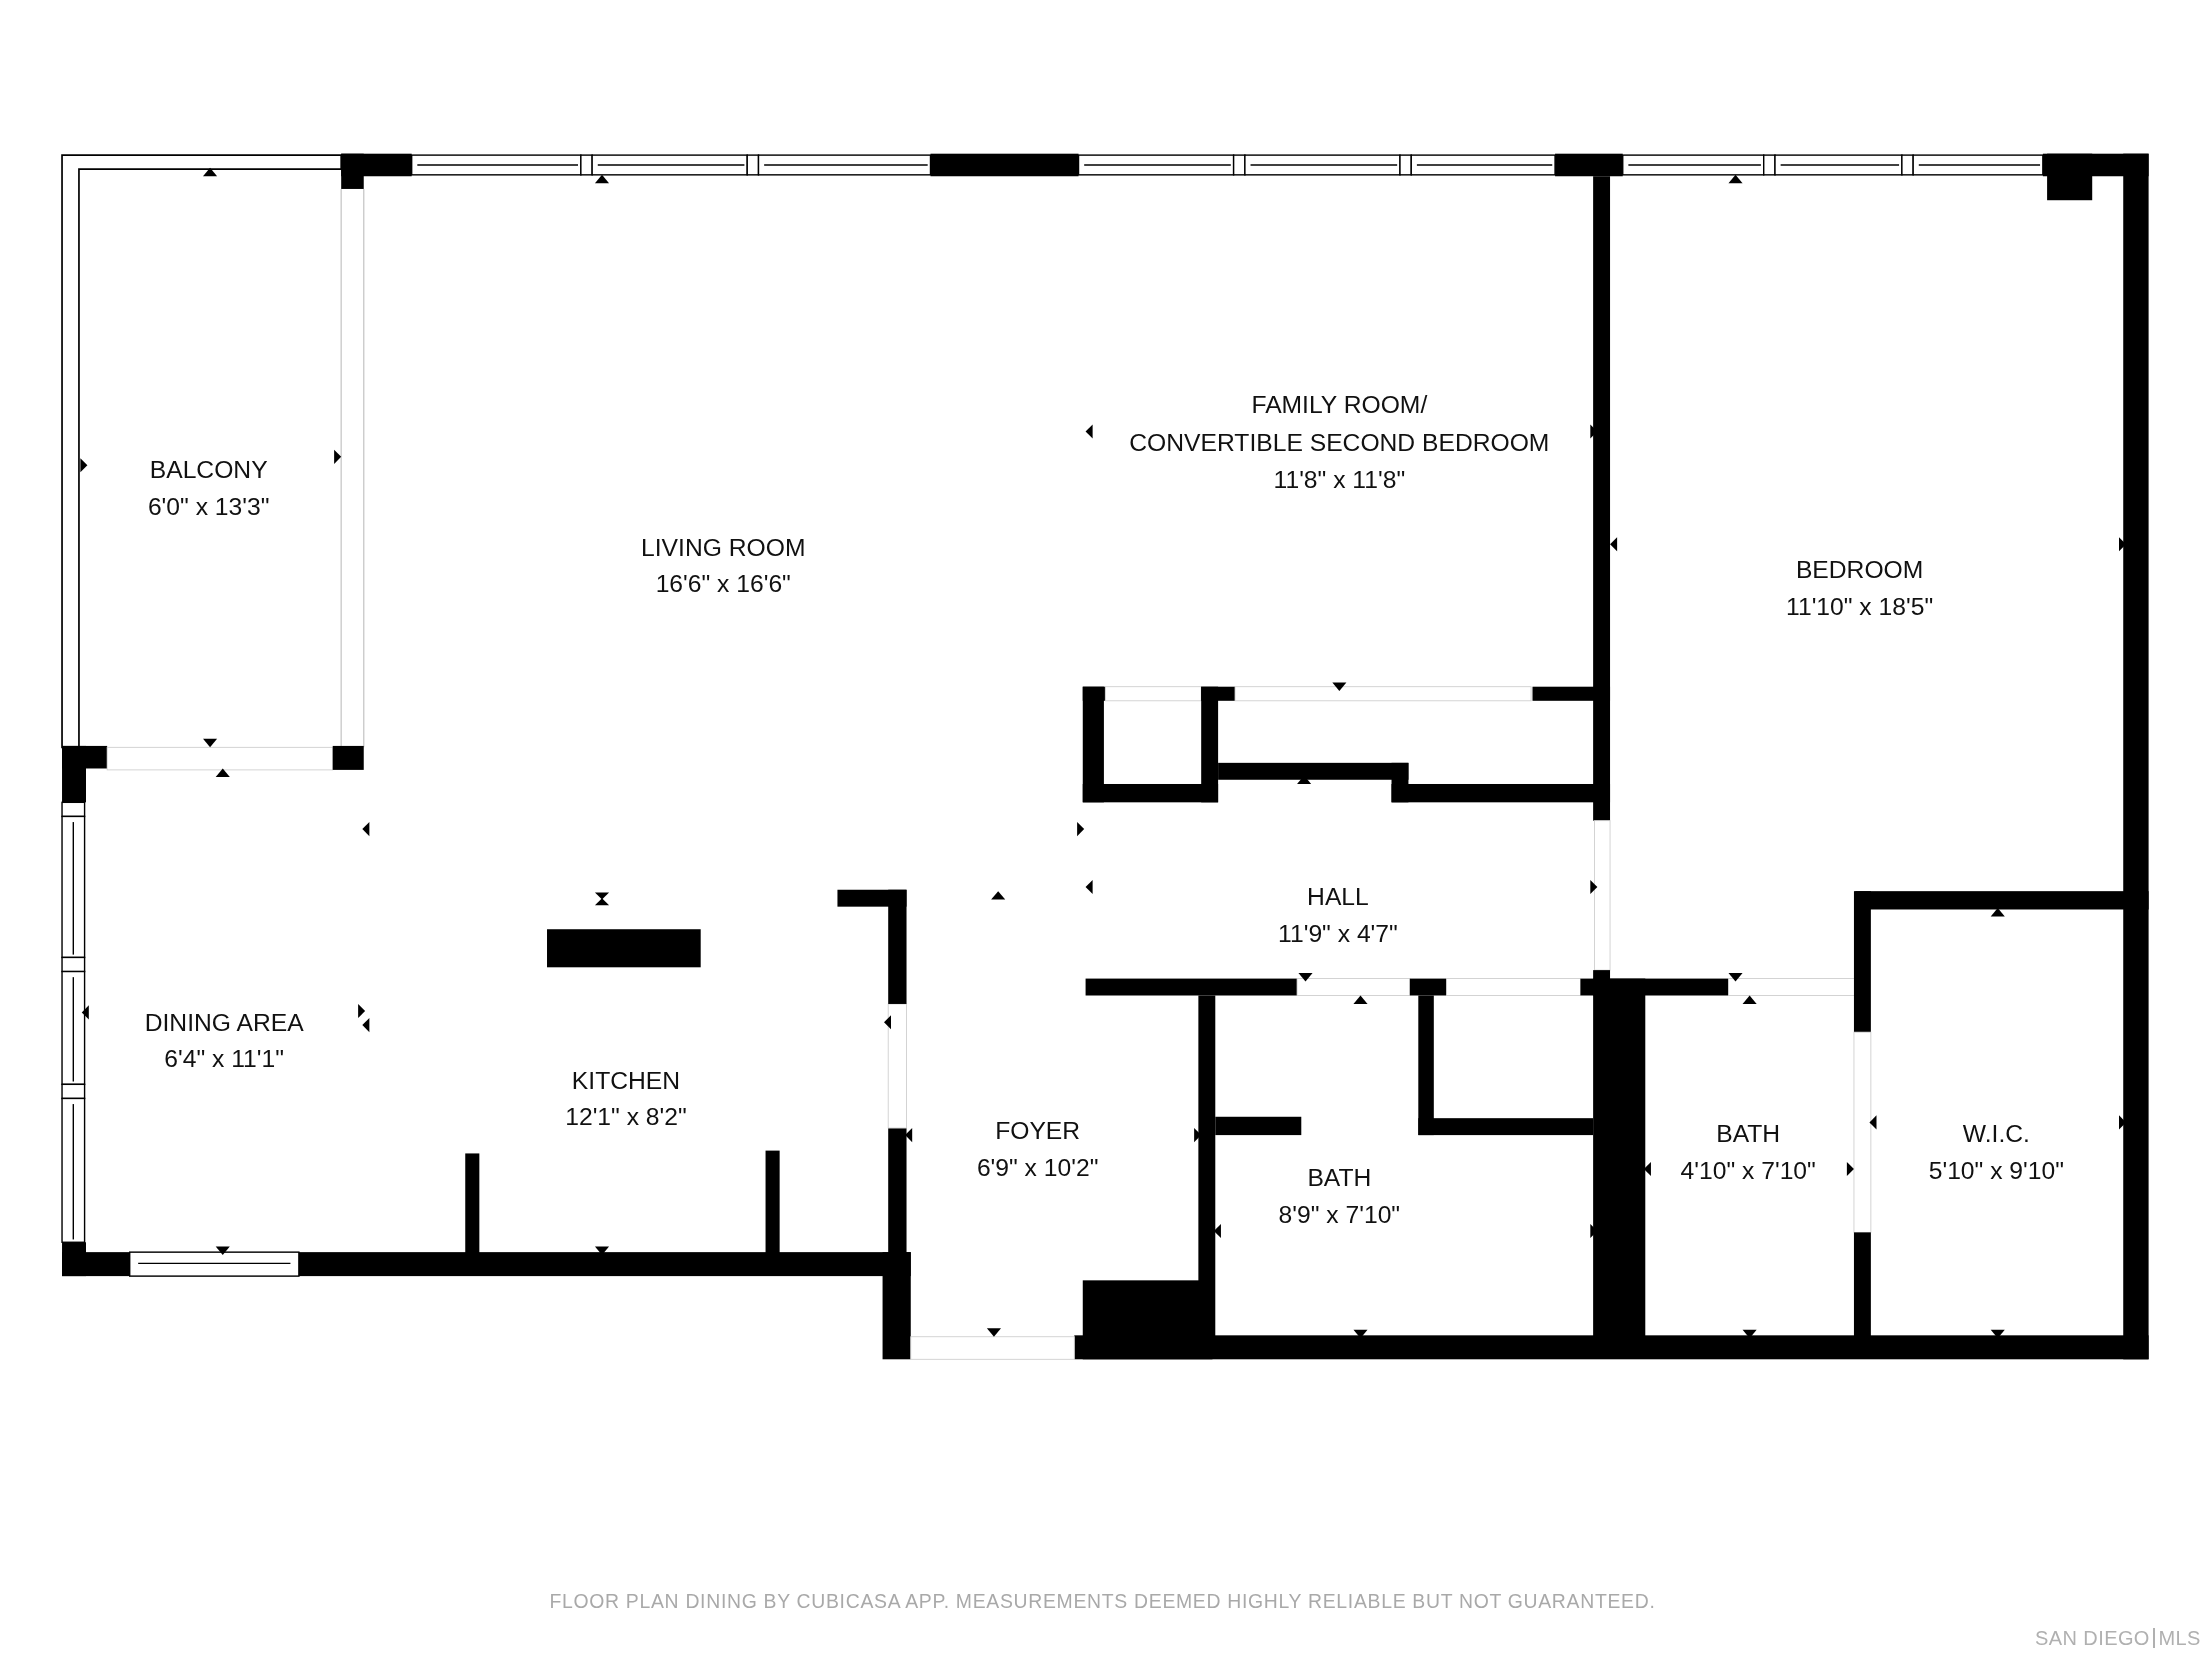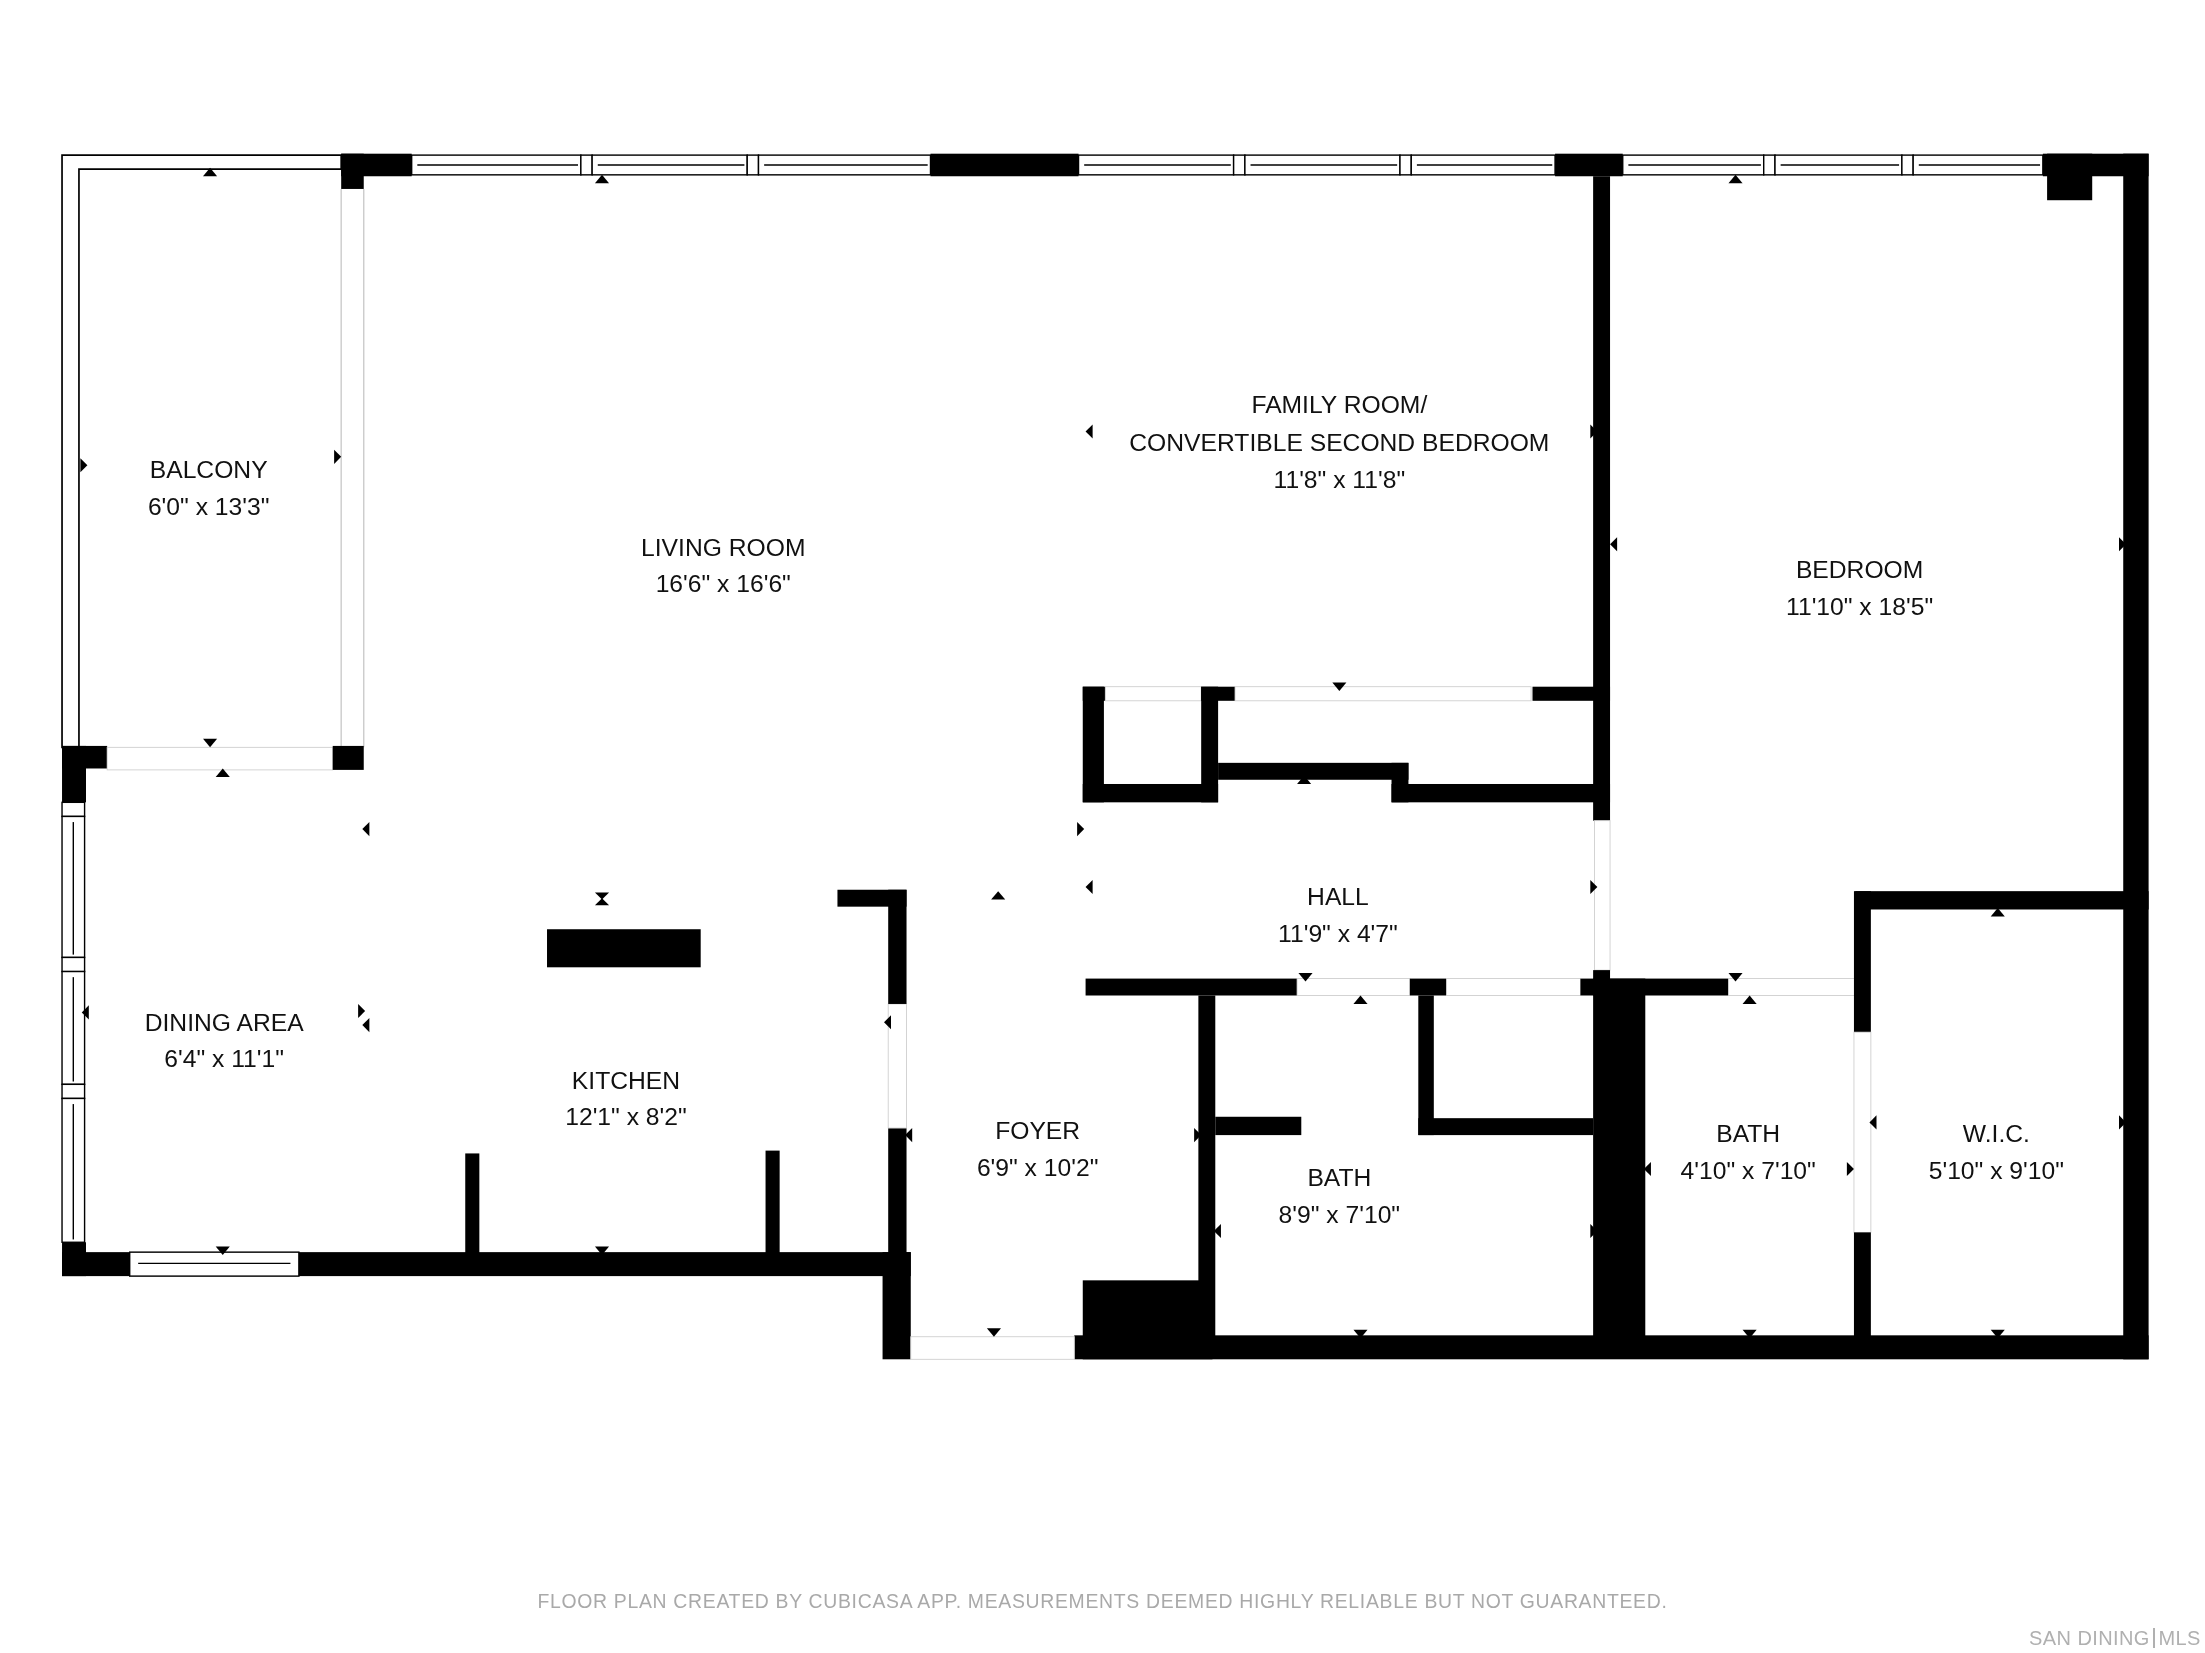--- a/index.html
+++ b/index.html
@@ -231,18 +231,18 @@
   <g>
     <text class="room-name" x="1240" y="810">BATH</text>
     <text class="room-dim" x="1240" y="836">4'10" x 7'10"</text>
   </g>
   <g>
     <text class="room-name" x="1416" y="810">W.I.C.</text>
     <text class="room-dim" x="1416" y="836">5'10" x 9'10"</text>
   </g>
 </svg>
 
-<div class="footer-note">FLOOR PLAN CREATED BY CUBICASA APP. MEASUREMENTS DEEMED HIGHLY RELIABLE BUT NOT GUARANTEED.</div>
+<div class="footer-note">FLOOR PLAN DINING BY CUBICASA APP. MEASUREMENTS DEEMED HIGHLY RELIABLE BUT NOT GUARANTEED.</div>
 
 <div class="mls-logo">
-  <span>SAN DINING</span><span class="sep"></span><span>MLS</span>
+  <span>SAN DIEGO</span><span class="sep"></span><span>MLS</span>
 </div>
 
 
 </body></html>

